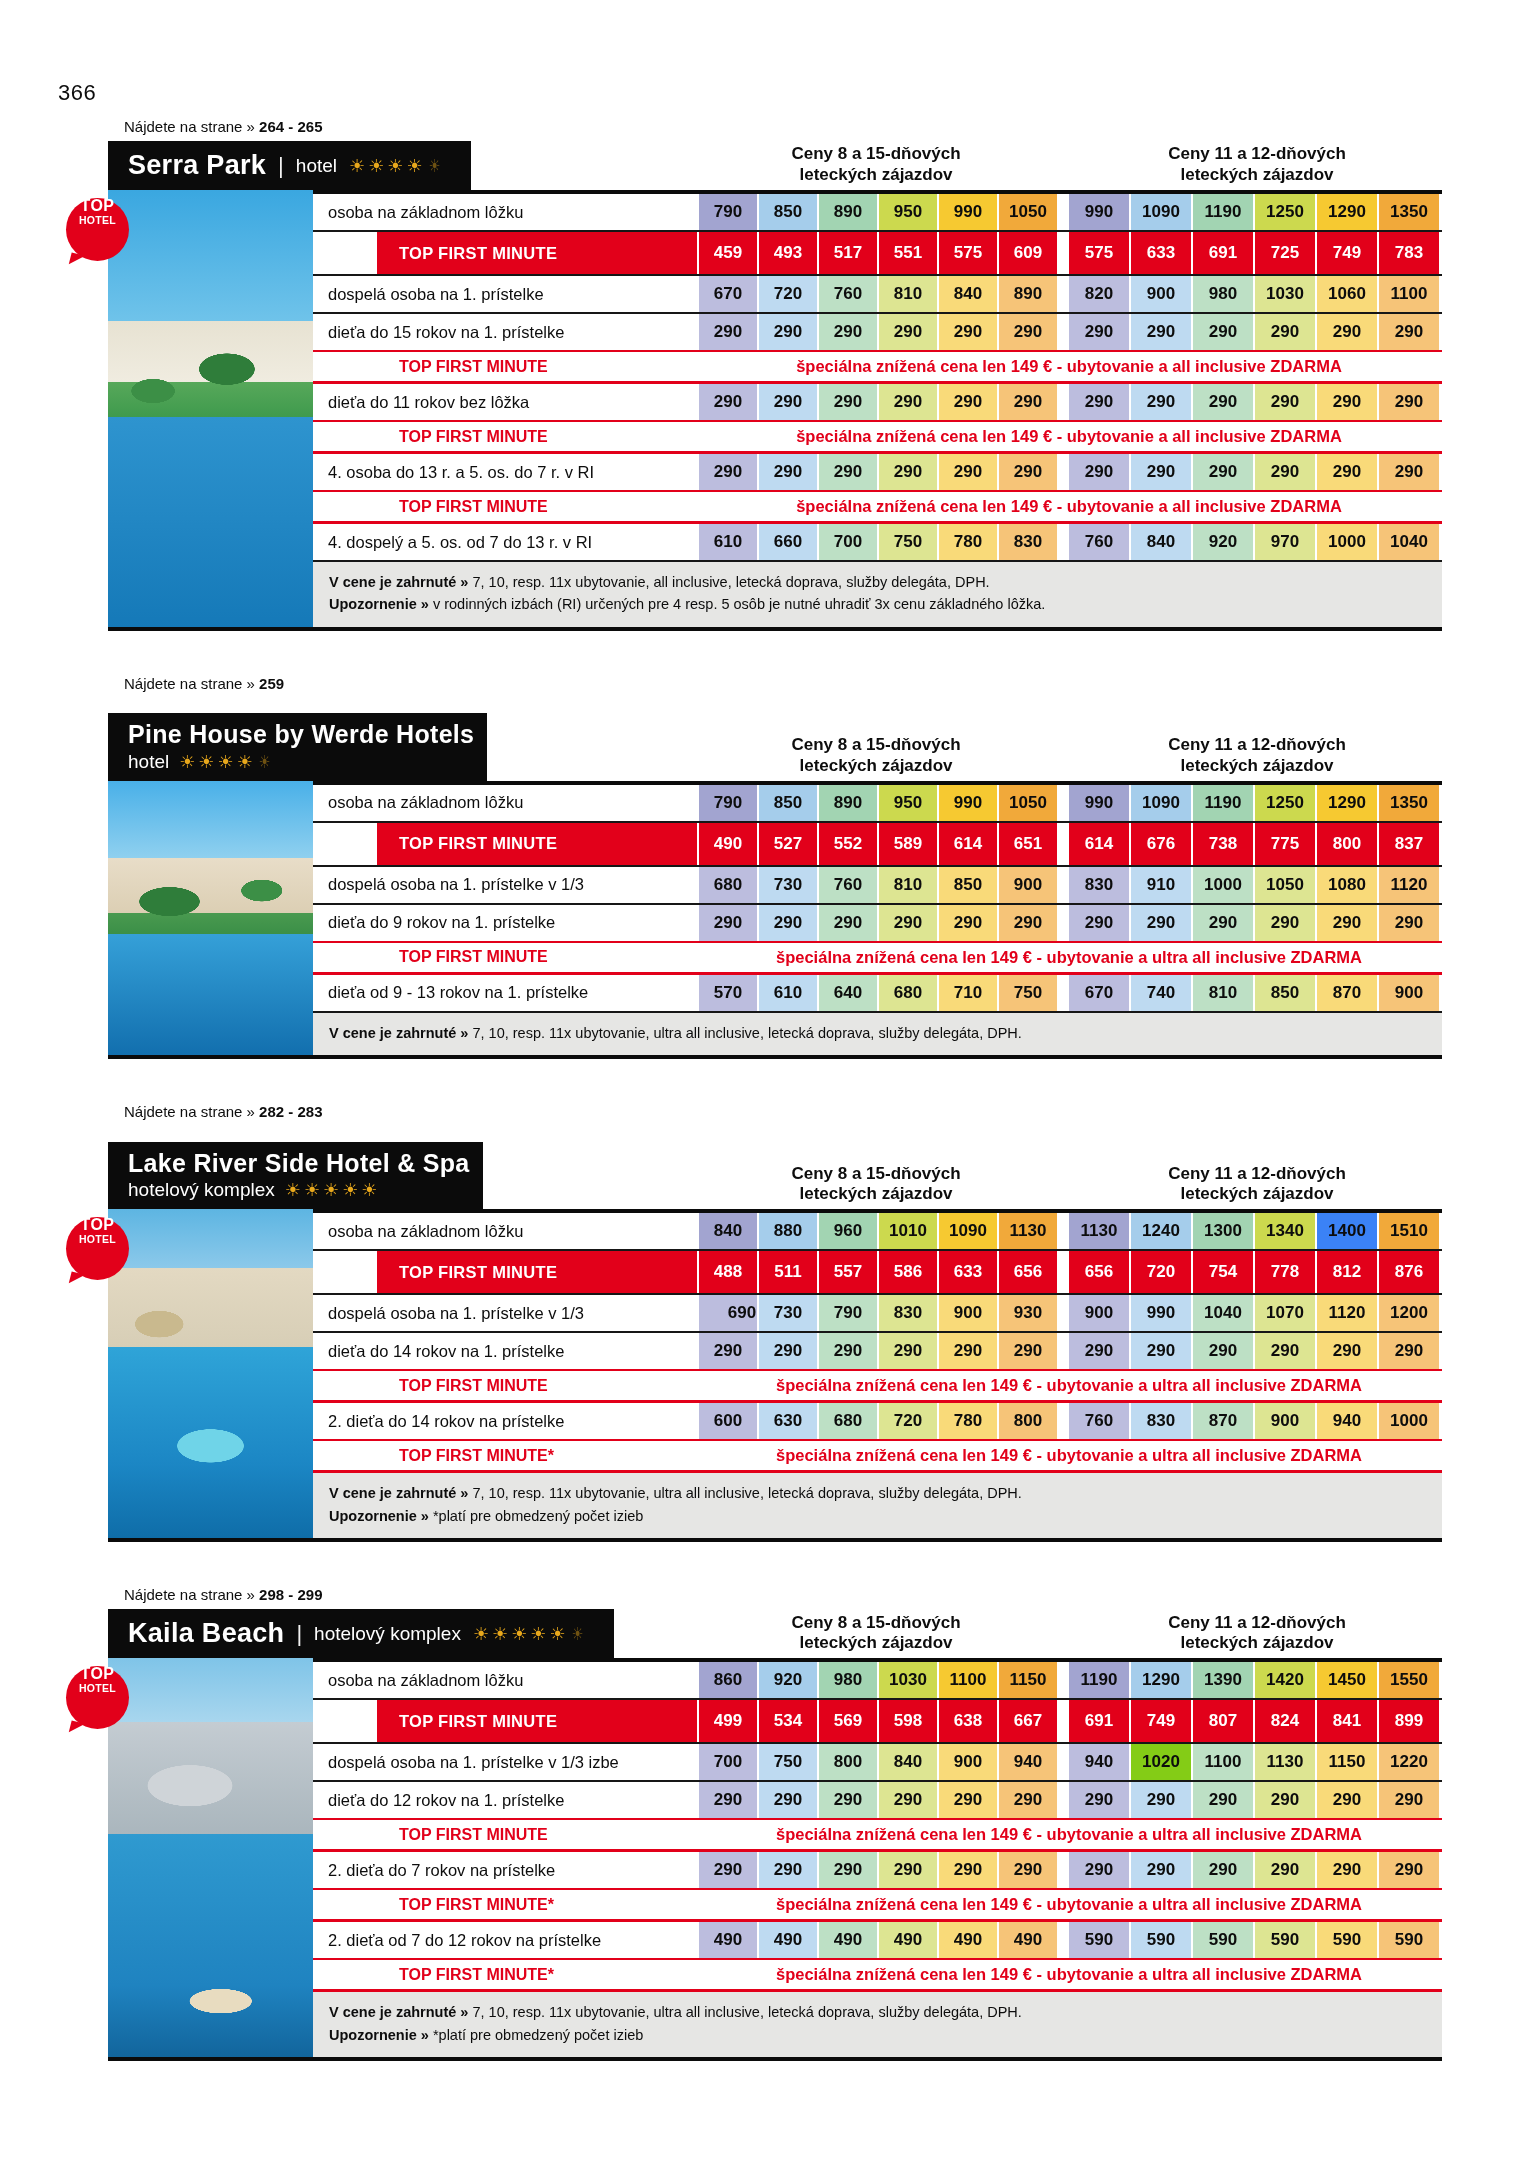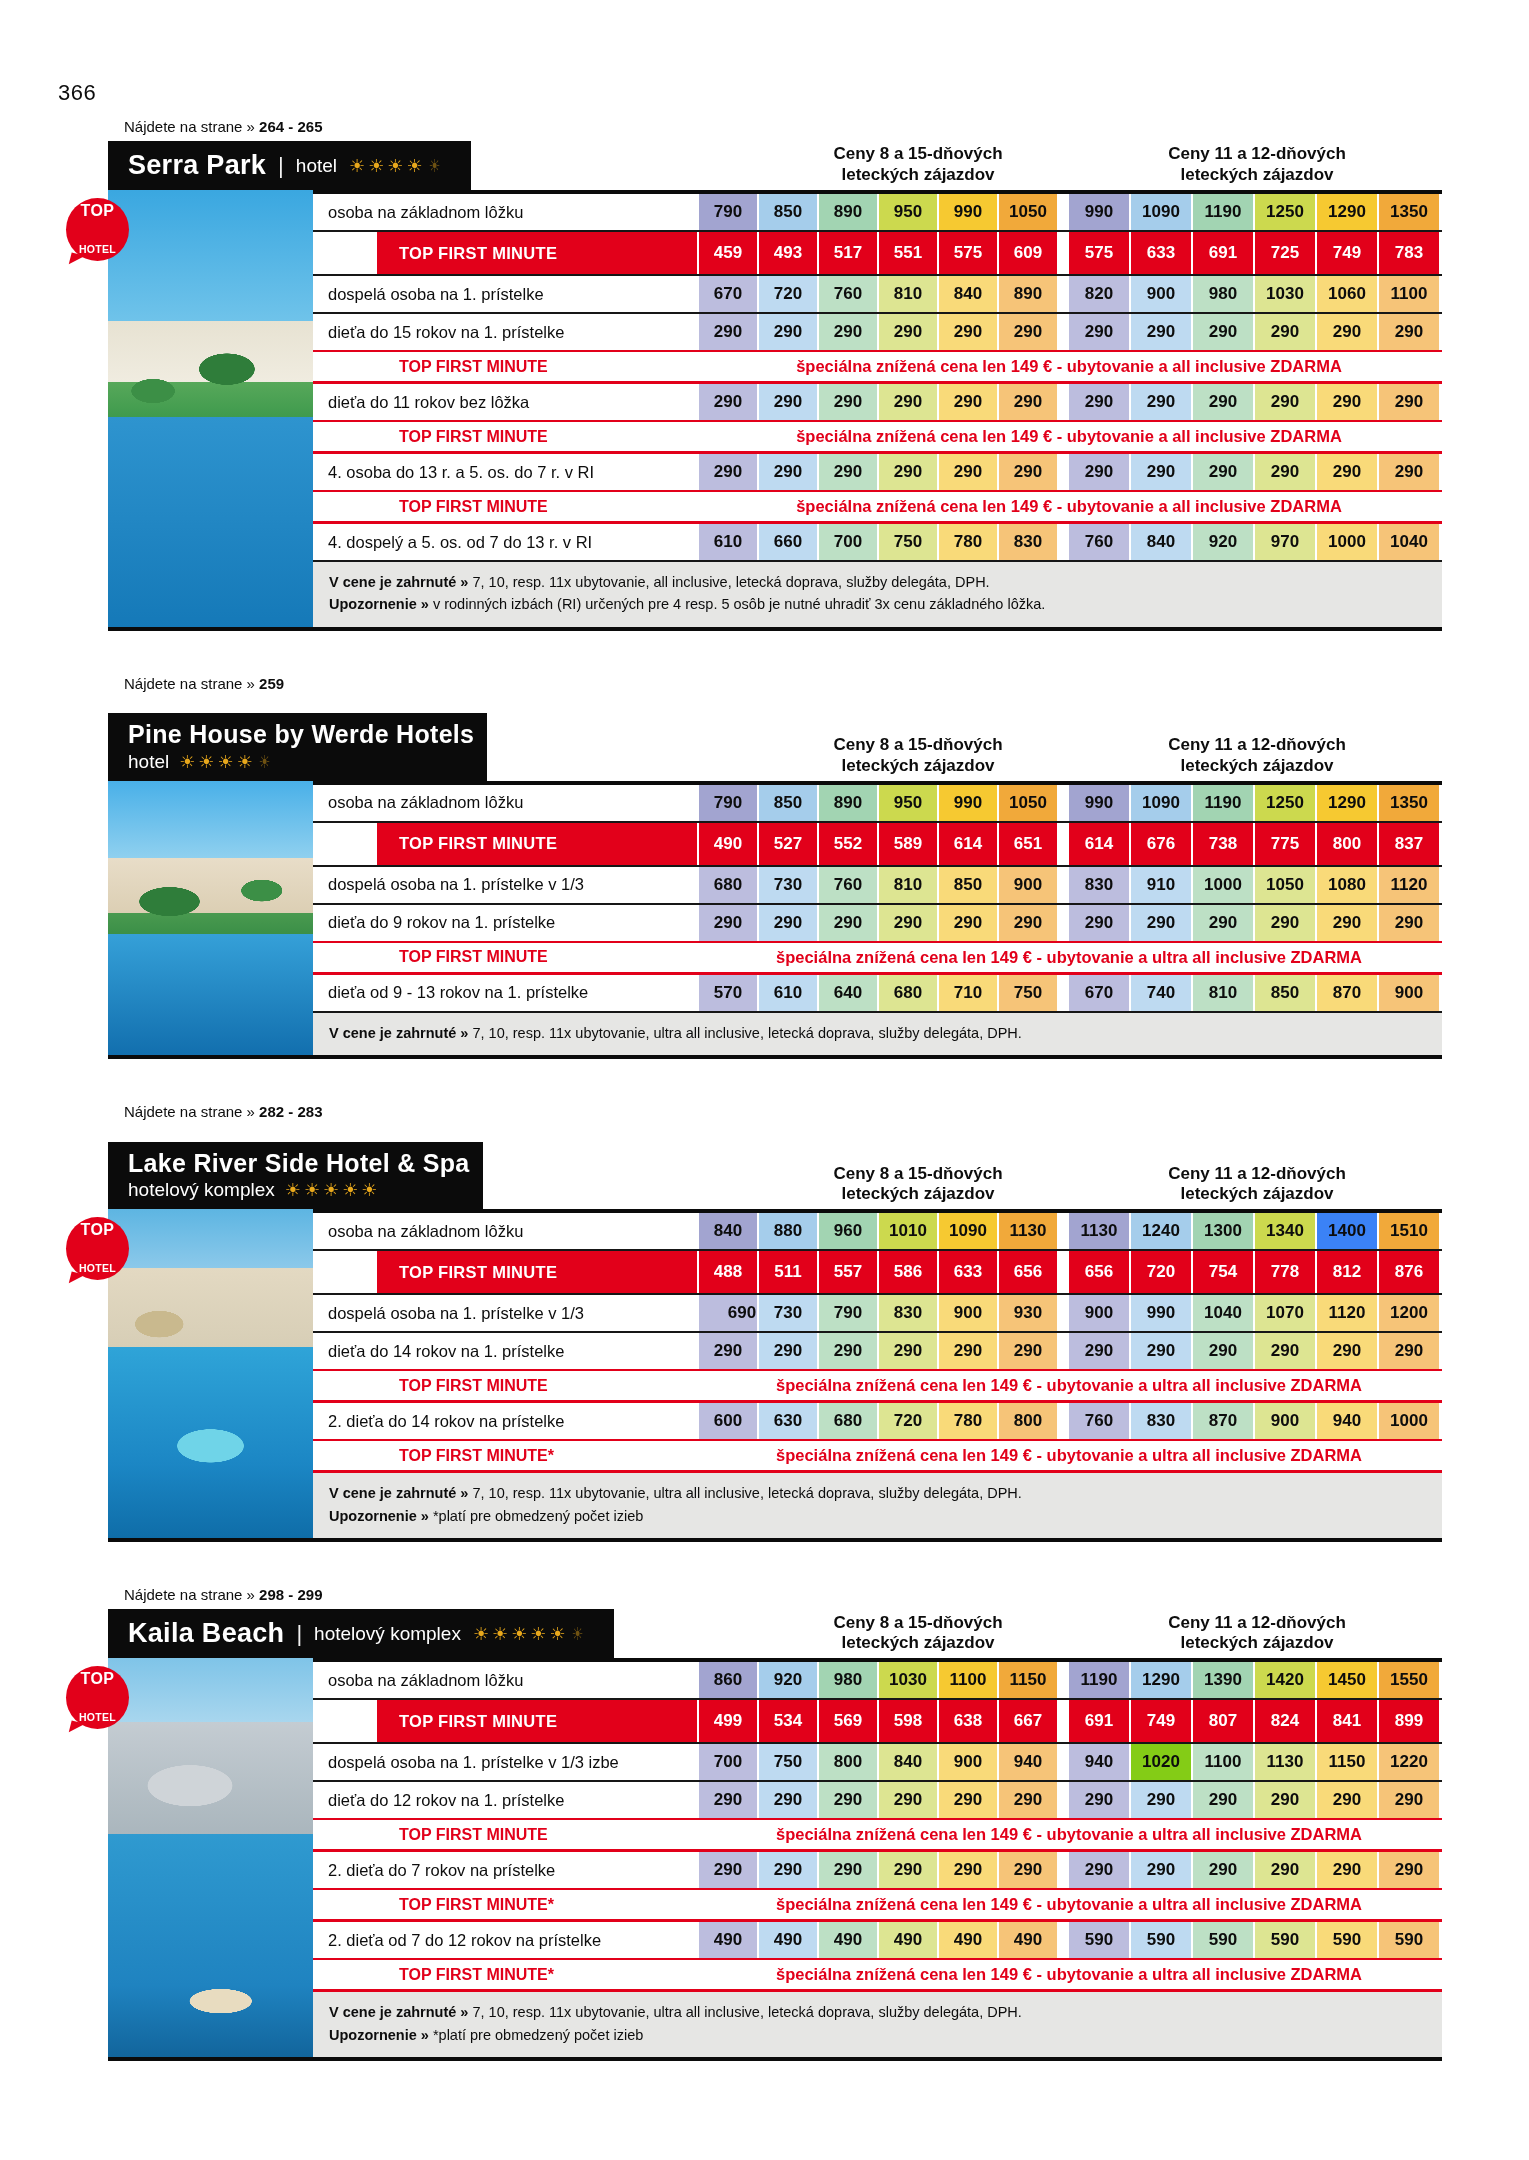--- a/index.html
+++ b/index.html
@@ -19,21 +19,21 @@
   .titlebar.two{display:block;height:auto;padding:7px 13px 8px 20px;}
   .h-name{font-size:27px;font-weight:bold;letter-spacing:.3px;white-space:nowrap;}
   .titlebar.two .h-name{font-size:25px;display:block;line-height:1.15;}
   .h-sep{font-size:22px;font-weight:300;opacity:.95;}
   .h-cat{font-size:19px;font-weight:400;}
   .title-line2{display:flex;align-items:center;gap:10px;margin-top:2px;}
   .stars{color:#e8a81c;font-size:18px;letter-spacing:3px;line-height:1;}
   .star{display:inline-block;}
   .star.half{opacity:.45;transform:scaleX(.72);}
   .gh{position:absolute;bottom:5px;text-align:center;font-weight:bold;font-size:17px;line-height:1.2;}
-  .gh1{left:632px;width:356px;}
+  .gh1{left:590px;width:356px;}
   .gh2{left:966px;width:366px;margin-top:11px;}
 
   .sec-body{display:flex;border-bottom:4px solid #0b0b0b;}
   .photo{width:205px;flex:0 0 205px;position:relative;}
   .photo-0{background:
      radial-gradient(ellipse 46px 26px at 58% 41%, #2f7d3a 0 60%, rgba(0,0,0,0) 61%),
      radial-gradient(ellipse 36px 20px at 22% 46%, #3c8f46 0 60%, rgba(0,0,0,0) 61%),
      linear-gradient(180deg,#3aa7e0 0%,#6fc3ea 30%,#e7e2d2 30%,#f0ece0 44%,#57a85a 44%,#3f9a4d 52%,#2e94cf 52%,#1579b8 100%);}
   .photo-1{background:
      radial-gradient(ellipse 50px 24px at 30% 44%, #2f7d3a 0 60%, rgba(0,0,0,0) 61%),
@@ -42,21 +42,21 @@
   .photo-2{background:
      radial-gradient(ellipse 60px 30px at 50% 72%, #6fd4e8 0 55%, rgba(0,0,0,0) 56%),
      radial-gradient(ellipse 40px 22px at 25% 35%, #c9b98e 0 60%, rgba(0,0,0,0) 61%),
      linear-gradient(180deg,#5db5e2 0%,#8cc9ea 18%,#e3d9c2 18%,#d7ceb6 42%,#2fa4d8 42%,#1b86c4 78%,#0f6da8 100%);}
   .photo-3{background:
      radial-gradient(ellipse 56px 22px at 55% 86%, #e8dcc0 0 55%, rgba(0,0,0,0) 56%),
      radial-gradient(ellipse 70px 34px at 40% 32%, #cfd4d8 0 60%, rgba(0,0,0,0) 61%),
      linear-gradient(180deg,#7fc4e8 0%,#a8d6ee 16%,#c4ccd2 16%,#aab6bd 44%,#2f9ad0 44%,#1f83c0 82%,#12659c 100%);}
   .badge{position:absolute;left:-42px;top:8px;width:63px;height:63px;background:var(--red);
          border-radius:50%;color:#fff;display:flex;flex-direction:column;align-items:center;
-         justify-content:center;z-index:3;font-weight:bold;gap:24px;}
+         z-index:3;font-weight:bold;}
   .badge::after{content:"";position:absolute;left:4px;bottom:-5px;width:0;height:0;
          border-left:14px solid var(--red);border-bottom:12px solid rgba(0,0,0,0);transform:rotate(14deg);}
   .badge .t1{font-size:16px;line-height:1;letter-spacing:.5px;}
   .badge .t2{font-size:10.5px;line-height:1.3;letter-spacing:.3px;}
 
   .table{flex:1;border-top:4px solid #0b0b0b;background:#fff;}
   .row{display:grid;grid-template-columns:384px repeat(6,58px) 8px repeat(6,60px);column-gap:2px;}
   .row.data{height:36px;border-bottom:2px solid #161616;}
   .row.data.no-bb{border-bottom:none;}
   .row.tfm{height:42px;border-bottom:2px solid #161616;}

